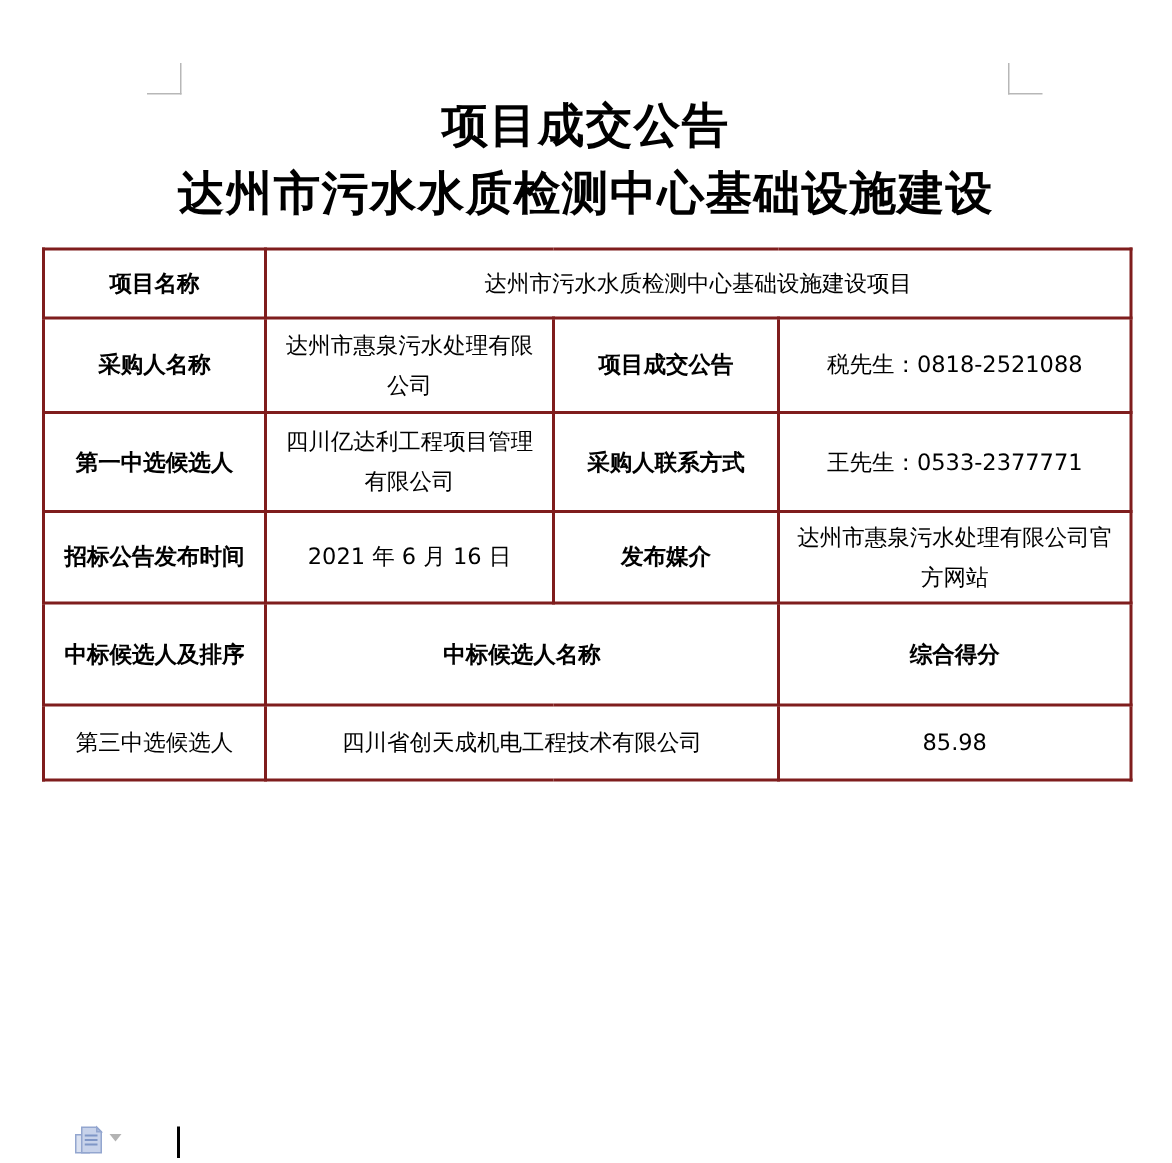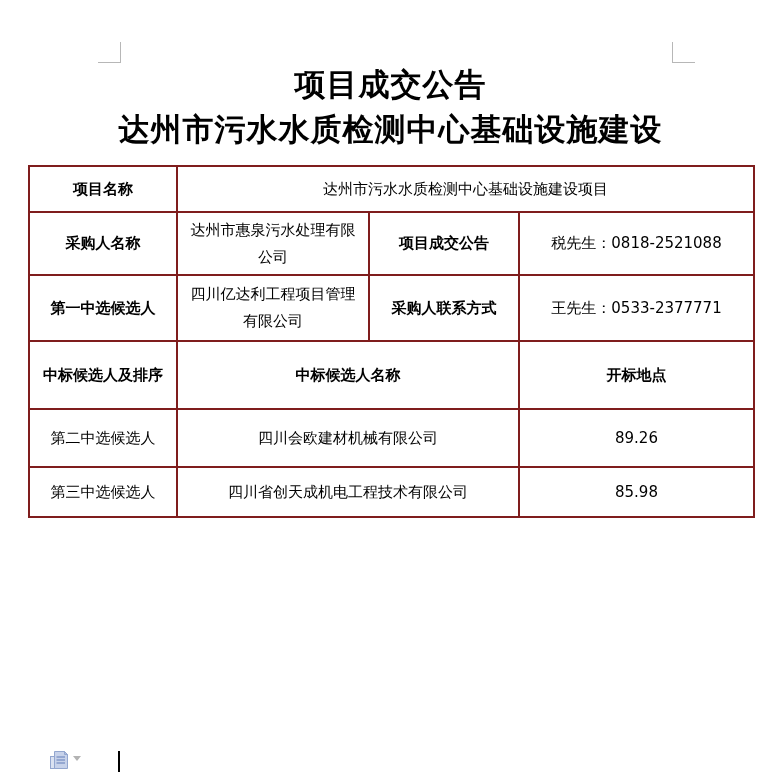--- a/index.html
+++ b/index.html
@@ -82,29 +82,30 @@
       <td>达州市惠泉污水处理有限公司</td>
       <td class="lbl">项目成交公告</td>
       <td>税先生：0818-2521088</td>
     </tr>
     <tr class="r3">
       <td class="lbl">第一中选候选人</td>
       <td>四川亿达利工程项目管理有限公司</td>
       <td class="lbl">采购人联系方式</td>
       <td>王先生：0533-2377771</td>
     </tr>
+    <tr class="r4">
+      <td class="lbl">招标公告发布时间</td>
+      <td>2021 年 6 月 16 日</td>
+      <td class="lbl">发布媒介</td>
+      <td>达州市惠泉污水处理有限公司官方网站</td>
+    </tr>
     <tr class="r7">
       <td class="lbl">中标候选人及排序</td>
       <td class="lbl" colspan="2">中标候选人名称</td>
-      <td class="lbl">开标地点</td>
-    </tr>
-    <tr class="r9">
-      <td>第二中选候选人</td>
-      <td colspan="2">四川会欧建材机械有限公司</td>
-      <td>89.26</td>
+      <td class="lbl">综合得分</td>
     </tr>
     <tr class="r10">
       <td>第三中选候选人</td>
       <td colspan="2">四川省创天成机电工程技术有限公司</td>
       <td>85.98</td>
     </tr>
   </tbody>
 </table>
 
 <div class="paste-btn">

